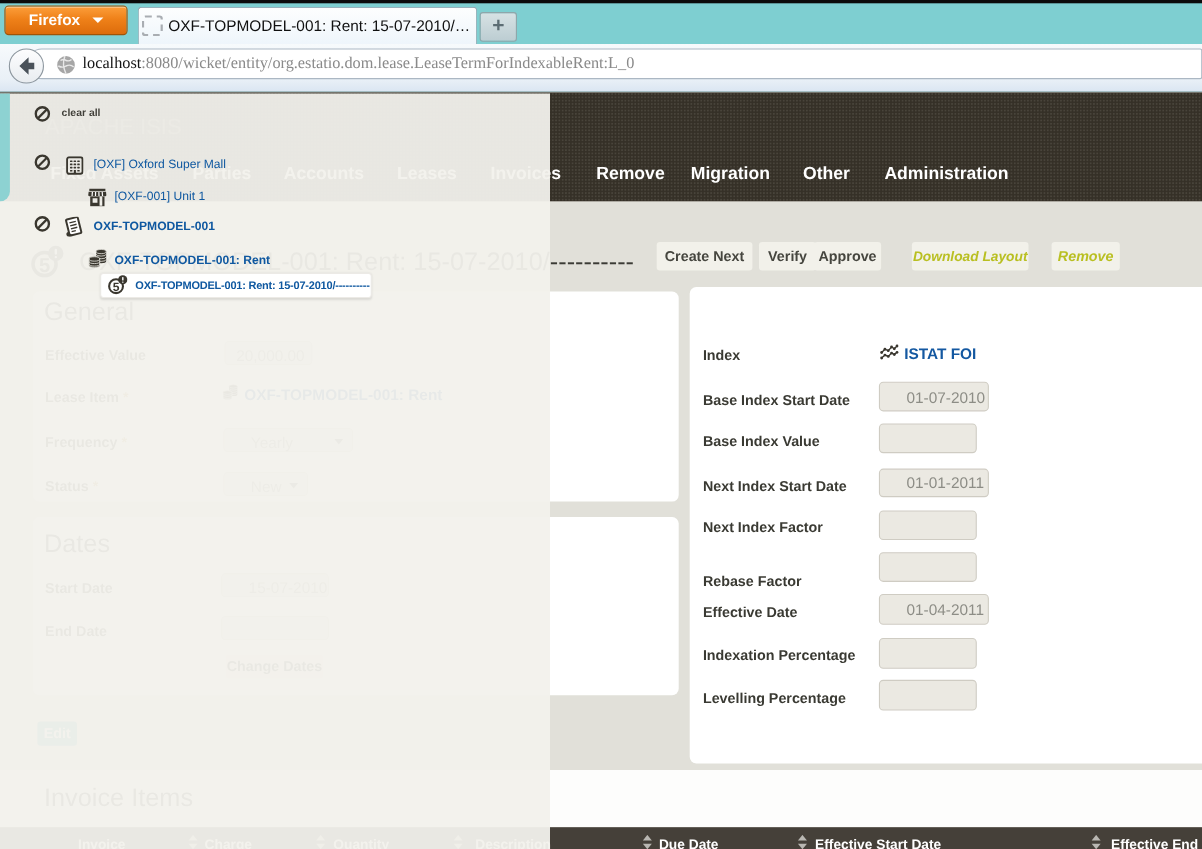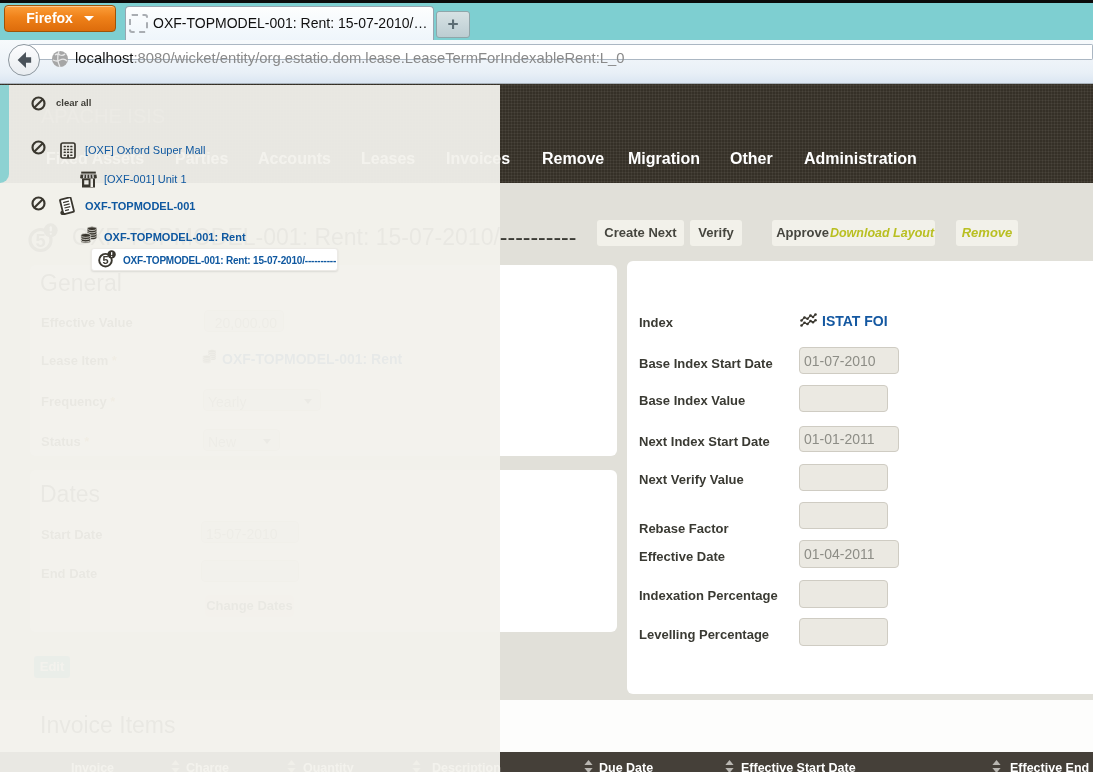--- a/index.html
+++ b/index.html
@@ -16,21 +16,21 @@
 #tab{position:absolute;left:125px;top:6px;width:307px;height:34px;background:linear-gradient(#fdfefe,#eef5fb);
  border:1px solid #97a5b0;border-bottom:none;border-radius:4px 4px 0 0;}
 #fav{position:absolute;left:3px;top:7px;width:15px;height:15px;border:2px dashed #a9adb2;border-radius:3px;}
 #tabtitle{position:absolute;left:27px;top:8px;font-size:14px;color:#101010;white-space:nowrap;}
 #plusbtn{position:absolute;left:436px;top:11px;width:32px;height:25px;background:linear-gradient(#d7e2e4,#bccdd2);border:1px solid #8fa6aa;border-radius:3px;
  color:#5c6d74;font-size:19px;font-weight:bold;text-align:center;line-height:23px;}
 #urlrow{position:absolute;left:0;top:40px;width:1093px;height:44px;background:linear-gradient(#f7fafc,#e9f0f7 75%,#dbe6f2);border-bottom:1px solid #a9b2ba;box-sizing:border-box;}
 #backbtn{position:absolute;left:8px;top:4px;width:32px;height:32px;border-radius:50%;
  background:linear-gradient(#fdfdfe,#e8ecf0);border:1px solid #8c969e;box-sizing:border-box;z-index:3;}
 #backbtn svg{position:absolute;left:4px;top:4px;}
-#urlfield{position:absolute;left:24px;top:4px;width:1069px;height:16px;background:#fff;border:1px solid #abb7c3;border-radius:14px 2px 2px 14px;box-sizing:border-box;}
+#urlfield{position:absolute;left:24px;top:4px;width:1069px;height:28px;background:#fff;border:1px solid #abb7c3;border-radius:14px 2px 2px 14px;box-sizing:border-box;font-family:Liberation Serif, serif;}
 #urltext{position:absolute;left:50px;top:5px;font-size:14.8px;color:#8a8a8a;white-space:nowrap;}
 #urltext b{color:#141414;font-weight:normal;}
 .globe{position:absolute;left:26px;top:5px;}
 
 #page{position:absolute;left:0;top:84px;width:1093px;height:688px;background:#e1e0d9;}
 .darktex{background-color:#353027;background-image:radial-gradient(rgba(236,232,220,.11) 0.8px,rgba(0,0,0,0) 1.2px);background-size:3px 3px;}
 #apphead{position:absolute;left:0;top:0;width:1093px;height:99px;}
 #logo{position:absolute;left:41px;top:21px;font-size:20px;color:rgba(255,255,255,.25);}
 .nav{position:absolute;top:66px;color:#fff;font-weight:bold;font-size:16px;white-space:nowrap;}
 
@@ -40,21 +40,21 @@
 .ybtn{color:#b9bf21;font-style:italic;}
 
 .panel{position:absolute;background:#fff;border-radius:6px;}
 #panel1{left:30px;top:181px;width:587px;height:191px;}
 #panel2{left:30px;top:386px;width:587px;height:162px;}
 #panel3{left:627px;top:177px;width:520px;height:433px;}
 h2{position:absolute;margin:0;font-weight:normal;font-size:23px;color:#3f3f3c;white-space:nowrap;}
 .lbl{position:absolute;font-size:13px;font-weight:bold;color:#3a3a33;white-space:nowrap;}
 .lbl i{font-style:normal;color:#c09853;}
 .inp{position:absolute;background:#ebe9e2;border:1px solid #cfccc3;border-radius:4px;box-sizing:border-box;
- font-size:14px;color:#8d8d86;line-height:25px;padding-left:4px;white-space:nowrap;}
+ font-size:14px;color:#8d8d86;line-height:25px;padding-left:24px;white-space:nowrap;}
 .btn2{position:absolute;background:#efede6;border-radius:3px;color:#45453e;font-weight:bold;font-size:13px;text-align:center;box-sizing:border-box;}
 .bluelink{position:absolute;color:#1458a1;font-weight:bold;white-space:nowrap;}
 
 #invsec{position:absolute;left:0;top:616px;width:1093px;height:52px;background:#fdfdfc;}
 #tblhead{position:absolute;left:0;top:668px;width:1093px;height:20px;background:#454039;}
 .th{position:absolute;top:9px;color:#fff;font-weight:bold;font-size:12.5px;white-space:nowrap;}
 .sort{position:absolute;top:8px;}
 
 #veil{position:absolute;left:0;top:85px;width:500px;height:687px;background:rgba(242,241,236,.95);}
 #handle{position:absolute;left:0;top:85px;width:9px;height:98px;background:#8dd2d2;border-radius:0 0 9px 0;}
@@ -107,21 +107,21 @@
     <div id="titleicon"><svg width="30" height="30" viewBox="0 0 18 18">
           <circle cx="7.5" cy="10.2" r="6.3" fill="none" stroke="#3a372f" stroke-width="1.9"></circle>
           <text x="7.5" y="14.3" font-family="Liberation Sans" font-size="11" font-weight="bold" fill="#3a372f" text-anchor="middle">5</text>
           <circle cx="13.6" cy="4.4" r="4.2" fill="#3a372f"></circle>
           <rect x="13" y="1.9" width="1.3" height="3.2" fill="#fff" rx=".6"></rect>
           <rect x="13" y="5.8" width="1.3" height="1.3" fill="#fff" rx=".6"></rect>
         </svg></div>
     <div id="pagetitle">OXF-TOPMODEL-001: Rent: 15-07-2010/----------</div>
     <div class="topbtn" style="left:597px;width:87px;">Create Next</div>
     <div class="topbtn" style="left:690px;width:52px;">Verify</div>
-    <div class="topbtn" style="left:772px;width:61px;">Approve</div>
+    <div class="topbtn" style="left:740px;width:61px;">Approve</div>
     <div class="topbtn ybtn" style="left:829px;width:106px;white-space:nowrap;font-size:12.5px;">Download Layout</div>
     <div class="topbtn ybtn" style="left:956px;width:62px;">Remove</div>
 
     <div class="panel" id="panel1">
       <h2 style="left:10px;top:5px;">General</h2>
       <div class="lbl" style="left:11px;top:50px;">Effective Value</div>
       <div class="inp" style="left:174px;top:45px;width:80px;height:22px;text-align:right;padding:0 6px 0 0;">20,000.00</div>
       <div class="lbl" style="left:11px;top:88px;">Lease Item <i>*</i></div>
       <div class="bluelink" style="left:192px;top:86px;font-size:14px;">OXF-TOPMODEL-001: Rent</div>
       <div class="lbl" style="left:11px;top:129px;">Frequency <i>*</i></div>
@@ -178,21 +178,21 @@
               <circle cx="15.5" cy="8.3" r="1.3"></circle>
             </g>
           </svg></div>
       <div class="bluelink" style="left:195px;top:52px;font-size:14px;">ISTAT FOI</div>
       <div class="lbl" style="left:12px;top:95px;">Base Index Start Date</div>
       <div class="inp" style="left:172px;top:86px;width:100px;height:27px;line-height:26px;">01-07-2010</div>
       <div class="lbl" style="left:12px;top:132px;">Base Index Value</div>
       <div class="inp" style="left:172px;top:124px;width:89px;height:27px;"></div>
       <div class="lbl" style="left:12px;top:173px;">Next Index Start Date</div>
       <div class="inp" style="left:172px;top:165px;width:100px;height:26px;line-height:25px;">01-01-2011</div>
-      <div class="lbl" style="left:12px;top:211px;">Next Verify Value</div>
+      <div class="lbl" style="left:12px;top:211px;">Next Index Factor</div>
       <div class="inp" style="left:172px;top:203px;width:89px;height:27px;"></div>
       <div class="lbl" style="left:12px;top:260px;">Rebase Factor</div>
       <div class="inp" style="left:172px;top:241px;width:89px;height:27px;"></div>
       <div class="lbl" style="left:12px;top:288px;">Effective Date</div>
       <div class="inp" style="left:172px;top:279px;width:100px;height:28px;line-height:27px;">01-04-2011</div>
       <div class="lbl" style="left:12px;top:327px;">Indexation Percentage</div>
       <div class="inp" style="left:172px;top:319px;width:89px;height:28px;"></div>
       <div class="lbl" style="left:12px;top:366px;">Levelling Percentage</div>
       <div class="inp" style="left:172px;top:357px;width:89px;height:28px;"></div>
     </div>

